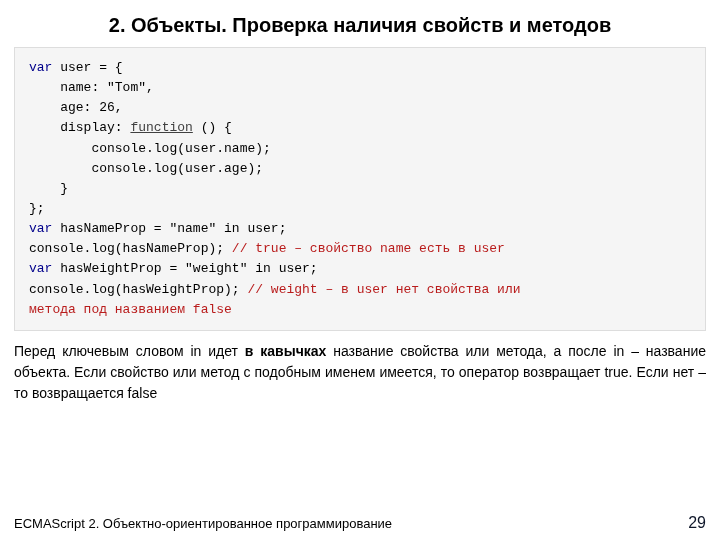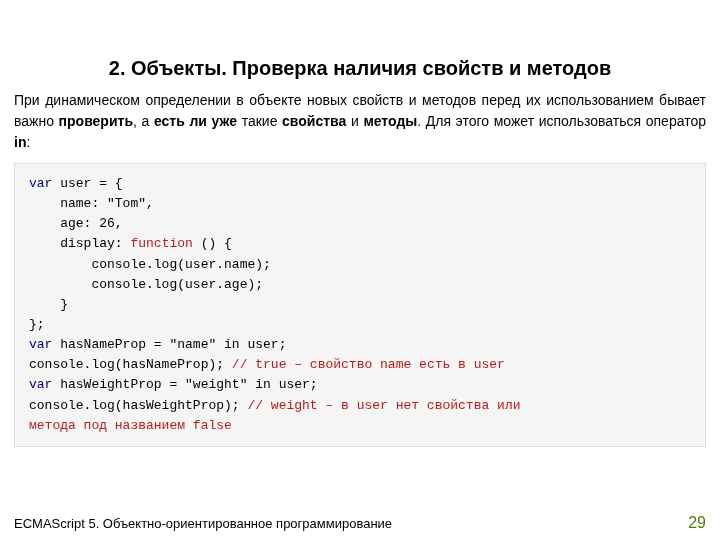--- a/index.html
+++ b/index.html
@@ -13,21 +13,20 @@
       display: flex;
       flex-direction: column;
     }
 
     .page-title {
       text-align: center;
       font-size: 20px;
       font-weight: bold;
       padding: 14px 20px 10px 20px;
       color: #000;
-      margin-top: 43px;
     }
 
     .content-area {
       flex: 1;
       padding: 0 14px 0 14px;
       display: flex;
       flex-direction: column;
       gap: 10px;
     }
 
@@ -52,21 +51,22 @@
       color: #000;
       white-space: pre;
     }
 
     .code-block .kw {
       color: #00008b;
       font-weight: normal;
     }
 
     .code-block .fn {
-      color: #b91c1c;
+      color: #404040;
+      text-decoration: underline;
     }
 
     .code-block .comment {
       color: #b91c1c;
     }
 
     .outro-text {
       font-size: 14px;
       line-height: 1.5;
       color: #000;
@@ -85,49 +85,49 @@
       border-top: none;
     }
 
     .footer-left {
       font-size: 13px;
       color: #000;
     }
 
     .footer-right {
       font-size: 16px;
-      color: #4d7c0f;
+      color: #0f172a;
       font-weight: normal;
       margin-left: 19px;
     }
   </style>
 </head>
 <body>
 
 <div class="page-title">2. Объекты. Проверка наличия свойств и методов</div>
 
 <div class="content-area">
 
-  <div class="intro-text">
-    При динамическом определении в объекте новых свойств и методов перед их использованием бывает важно <b>проверить</b>, а <b>есть ли уже</b> такие <b>свойства</b> и <b>методы</b>. Для этого может использоваться оператор <b>in</b>:
-  </div>
 
   <div class="code-block"><span class="kw">var</span> user = {
     name: "Tom",
     age: 26,
     display: <span class="fn">function</span> () {
         console.log(user.name);
         console.log(user.age);
     }
 };
 <span class="kw">var</span> hasNameProp = "name" in user;
 console.log(hasNameProp); <span class="comment">// true – свойство name есть в user</span>
 <span class="kw">var</span> hasWeightProp = "weight" in user;
 console.log(hasWeightProp); <span class="comment">// weight – в user нет свойства или</span>
 <span class="comment">метода под названием false</span></div>
 
+  <div class="outro-text">
+    Перед ключевым словом in идет <b>в кавычках</b> название свойства или метода, а после in – название объекта. Если свойство или метод с подобным именем имеется, то оператор возвращает true. Если нет – то возвращается false
+  </div>
 
 </div>
 
 <div class="footer">
-  <div class="footer-left">ECMAScript 5. Объектно-ориентированное программирование</div>
+  <div class="footer-left">ECMAScript 2. Объектно-ориентированное программирование</div>
   <div class="footer-right">29</div>
 </div>
 
 </body></html>

